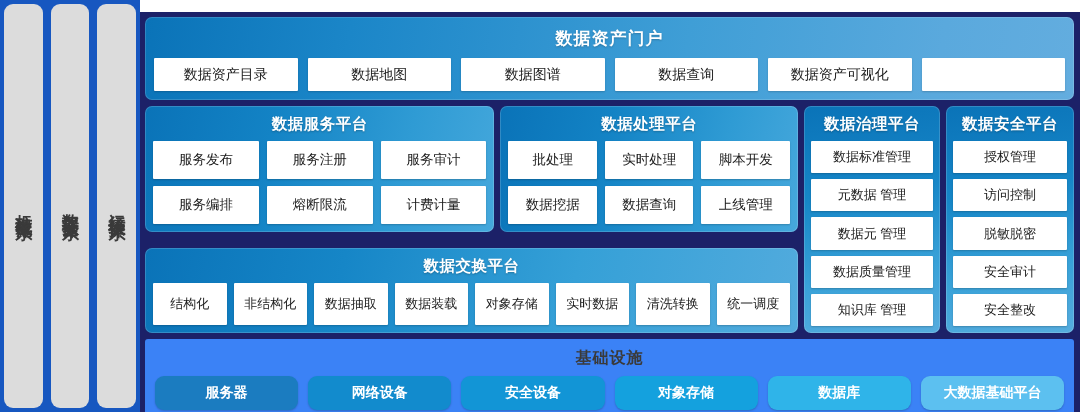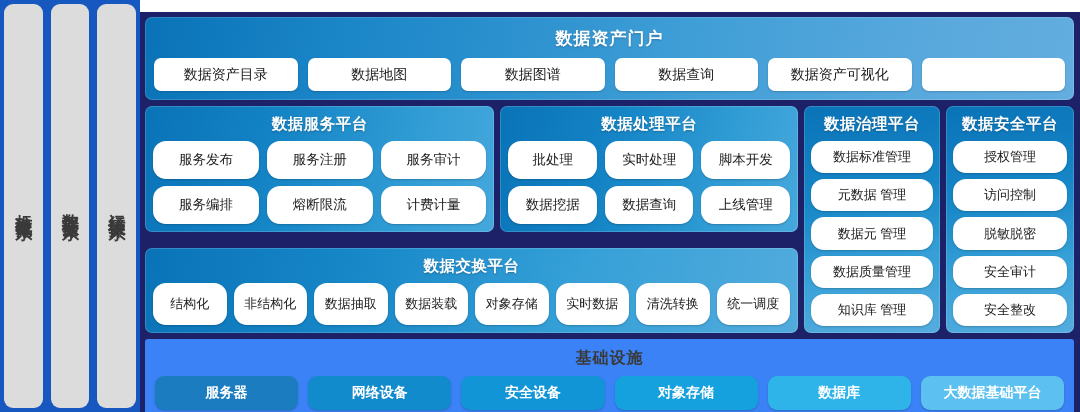--- a/index.html
+++ b/index.html
@@ -64,21 +64,21 @@
     letter-spacing:1px;
     margin:3px 0 8px 0;
     text-shadow:0 1px 2px rgba(0,0,0,.22);
   }
   #portal-items{
     display:flex;gap:10px;flex:1;
   }
   .portal-chip{
     flex:1 1 0;
     background:#ffffff;
-    border-radius:7px;
+    border-radius:1px;
     display:flex;align-items:center;justify-content:center;
     font-size:14px;color:#1a1a1a;
     box-shadow:0 1px 2px rgba(0,0,0,.18);
     min-height:28px;
   }
 
   
   #middle{
     flex:1;
     display:flex;
@@ -107,21 +107,21 @@
   .panel-title{
     text-align:center;color:#ffffff;
     font-size:15.5px;font-weight:bold;
     letter-spacing:.5px;
     margin:2px 0 6px 0;
     text-shadow:0 1px 2px rgba(0,0,0,.25);
     white-space:nowrap;
   }
   .chip{
     background:#ffffff;
-    border-radius:13px;
+    border-radius:1px;
     display:flex;align-items:center;justify-content:center;
     font-size:13.5px;color:#1a1a1a;
     box-shadow:0 1px 2px rgba(0,0,0,.2);
     white-space:nowrap;
     min-height:25px;
   }
 
   
   #panel-service{
     flex:1 1 54%;

